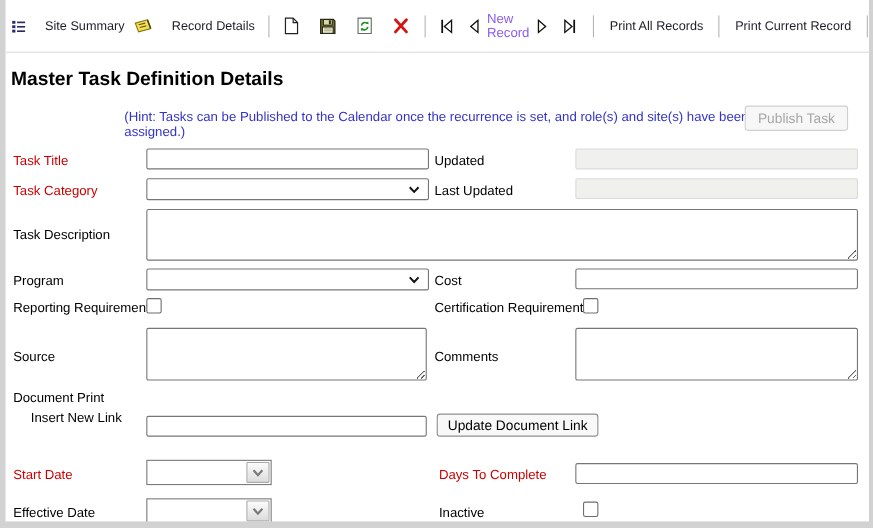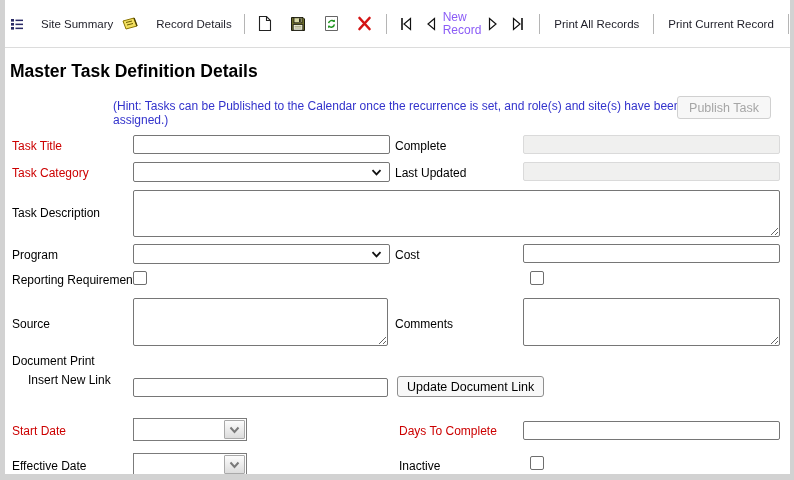--- a/index.html
+++ b/index.html
@@ -233,21 +233,21 @@
 
   </div>
 
   <div class="page-title">Master Task Definition Details</div>
 
   <div class="hint-text">(Hint: Tasks can be Published to the Calendar once the recurrence is set, and role(s) and site(s) have been assigned.)</div>
   <button class="publish-btn" disabled="">Publish Task</button>
 
   <div class="lbl req" style="left:12px; top:139px;">Task Title</div>
   <input class="txt" style="left: 133px; top: 135px; width: 257px;" value="">
-  <div class="lbl" style="left:395px; top:139px;">Complete</div>
+  <div class="lbl" style="left:395px; top:139px;">Updated</div>
   <input class="txt dis" style="left: 523px; top: 135px; width: 257px;" disabled="" value="">
 
   <div class="lbl req" style="left:12px; top:166px;">Task Category</div>
   <div class="selbox" style="left:133px; top:162px; width:257px;">
     <span style="display:flex">
       <svg width="11" height="7" viewBox="0 0 11 7">
           <path d="M1.5 1.2 L5.5 5.4 L9.5 1.2" fill="none" stroke="#111" stroke-width="1.8"></path>
         </svg>
     </span>
   </div>
@@ -263,20 +263,21 @@
       <svg width="11" height="7" viewBox="0 0 11 7">
           <path d="M1.5 1.2 L5.5 5.4 L9.5 1.2" fill="none" stroke="#111" stroke-width="1.8"></path>
         </svg>
     </span>
   </div>
   <div class="lbl" style="left:395px; top:248px;">Cost</div>
   <input class="txt" style="left: 523px; top: 244px; width: 257px;" value="">
 
   <div class="lbl" style="left:12px; top:273px;">Reporting Requirement</div>
   <div class="chk" style="left:133px; top:271px;"></div>
+  <div class="lbl" style="left:395px; top:273px;">Certification Requirement</div>
   <div class="chk" style="left:530px; top:271px;"></div>
 
   <div class="lbl" style="left:12px; top:317px;">Source</div>
   <textarea class="tarea" style="left: 133px; top: 298px; width: 255px; height: 48px;"></textarea>
   <div class="lbl" style="left:395px; top:317px;">Comments</div>
   <textarea class="tarea" style="left: 523px; top: 298px; width: 257px; height: 48px;"></textarea>
 
   <div class="lbl" style="left:12px; top:354px;">Document Print</div>
 
   <div class="lbl" style="left:28px; top:373px;">Insert New Link</div>

